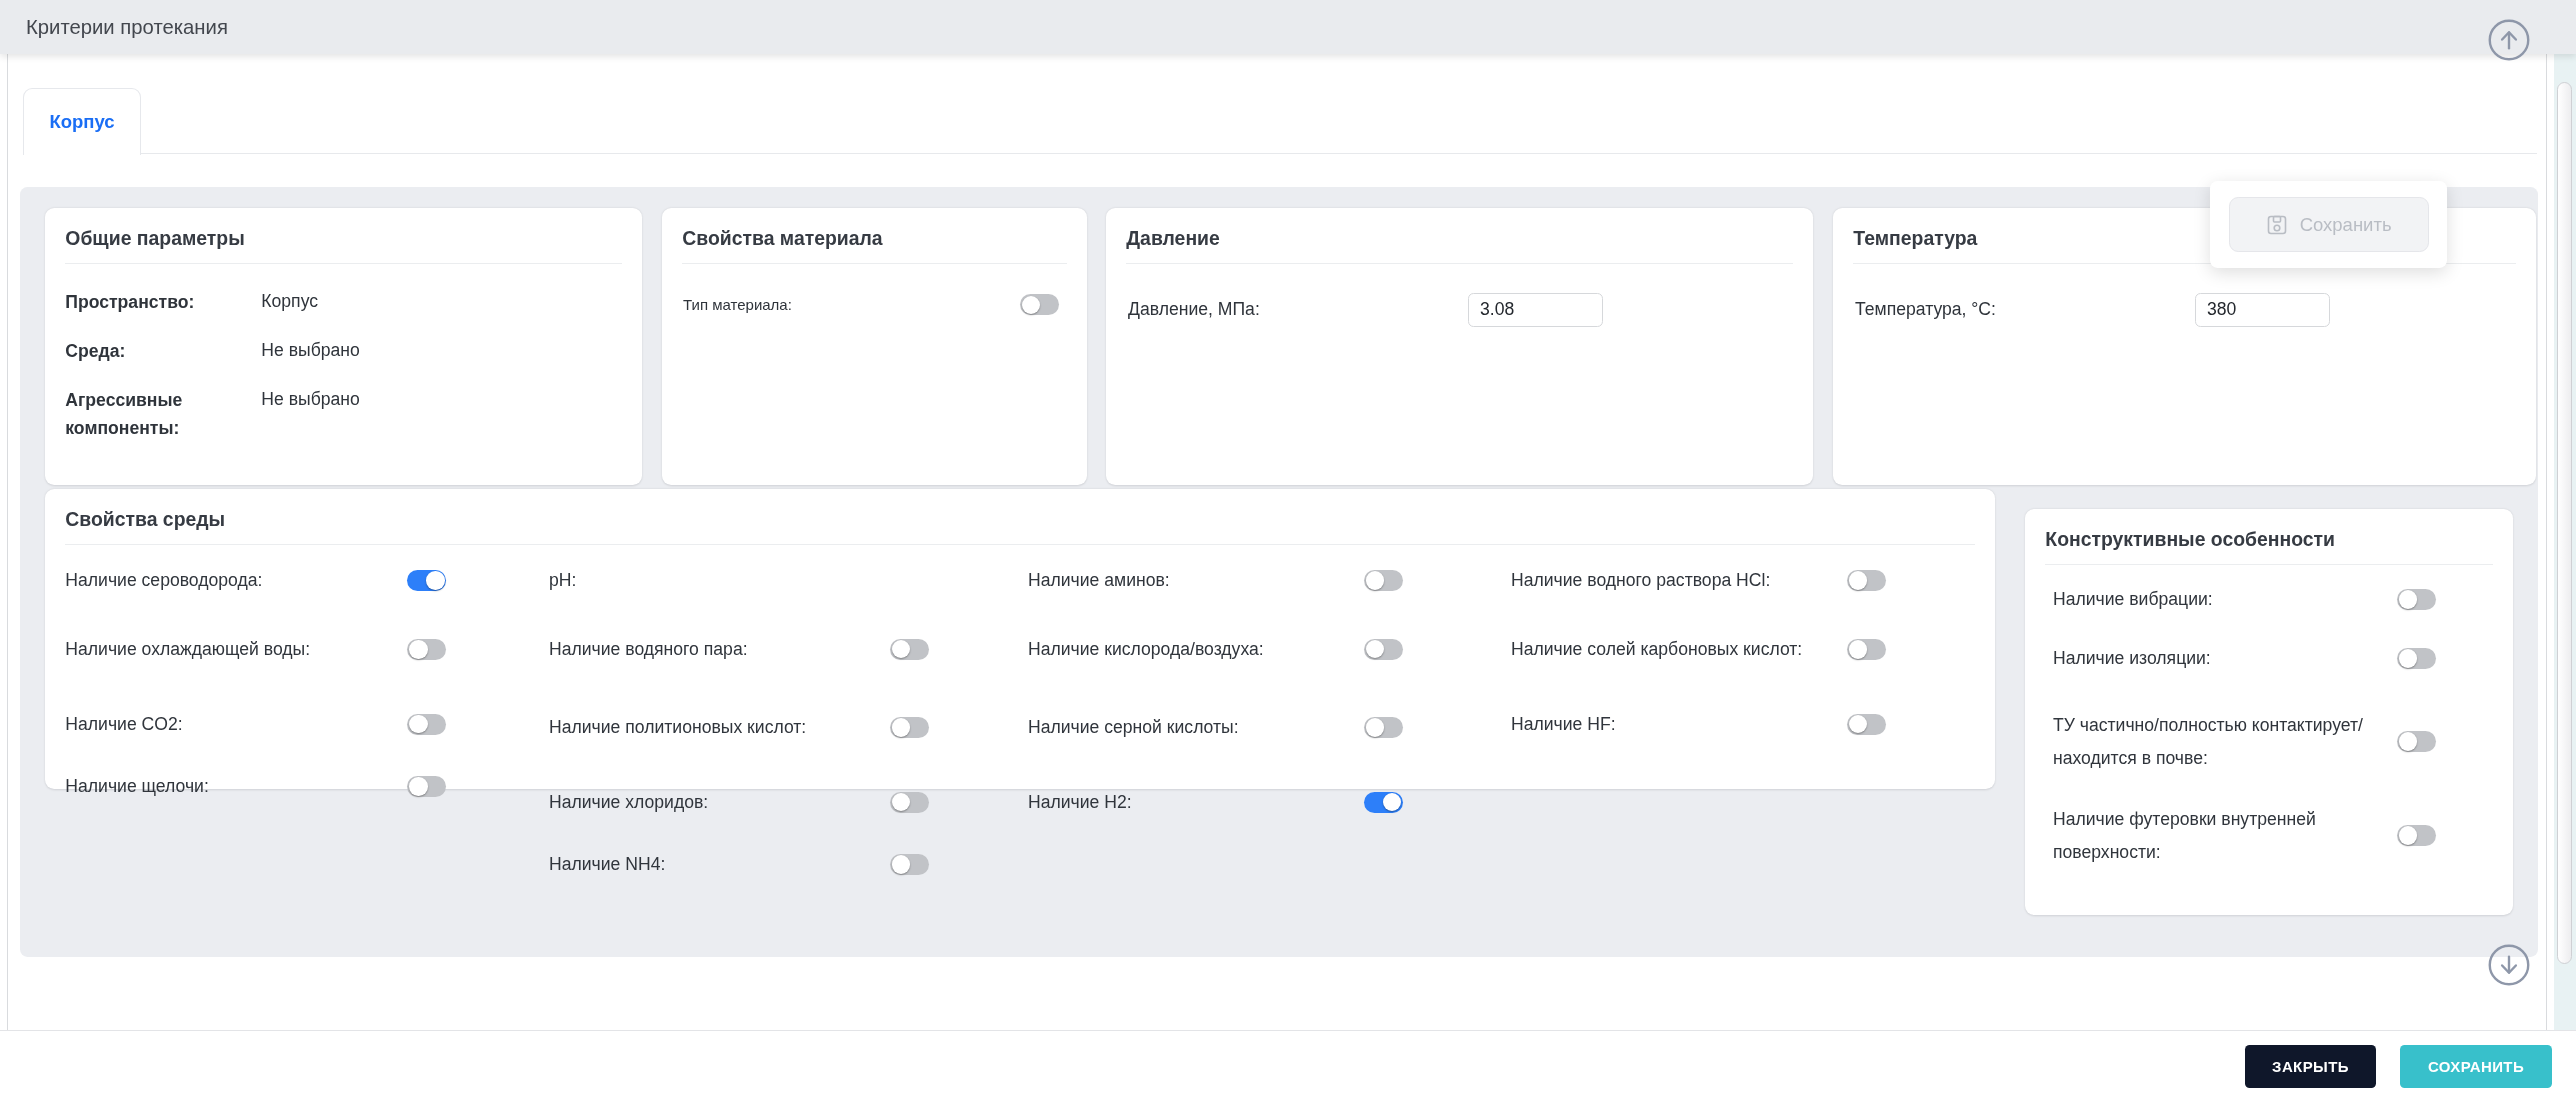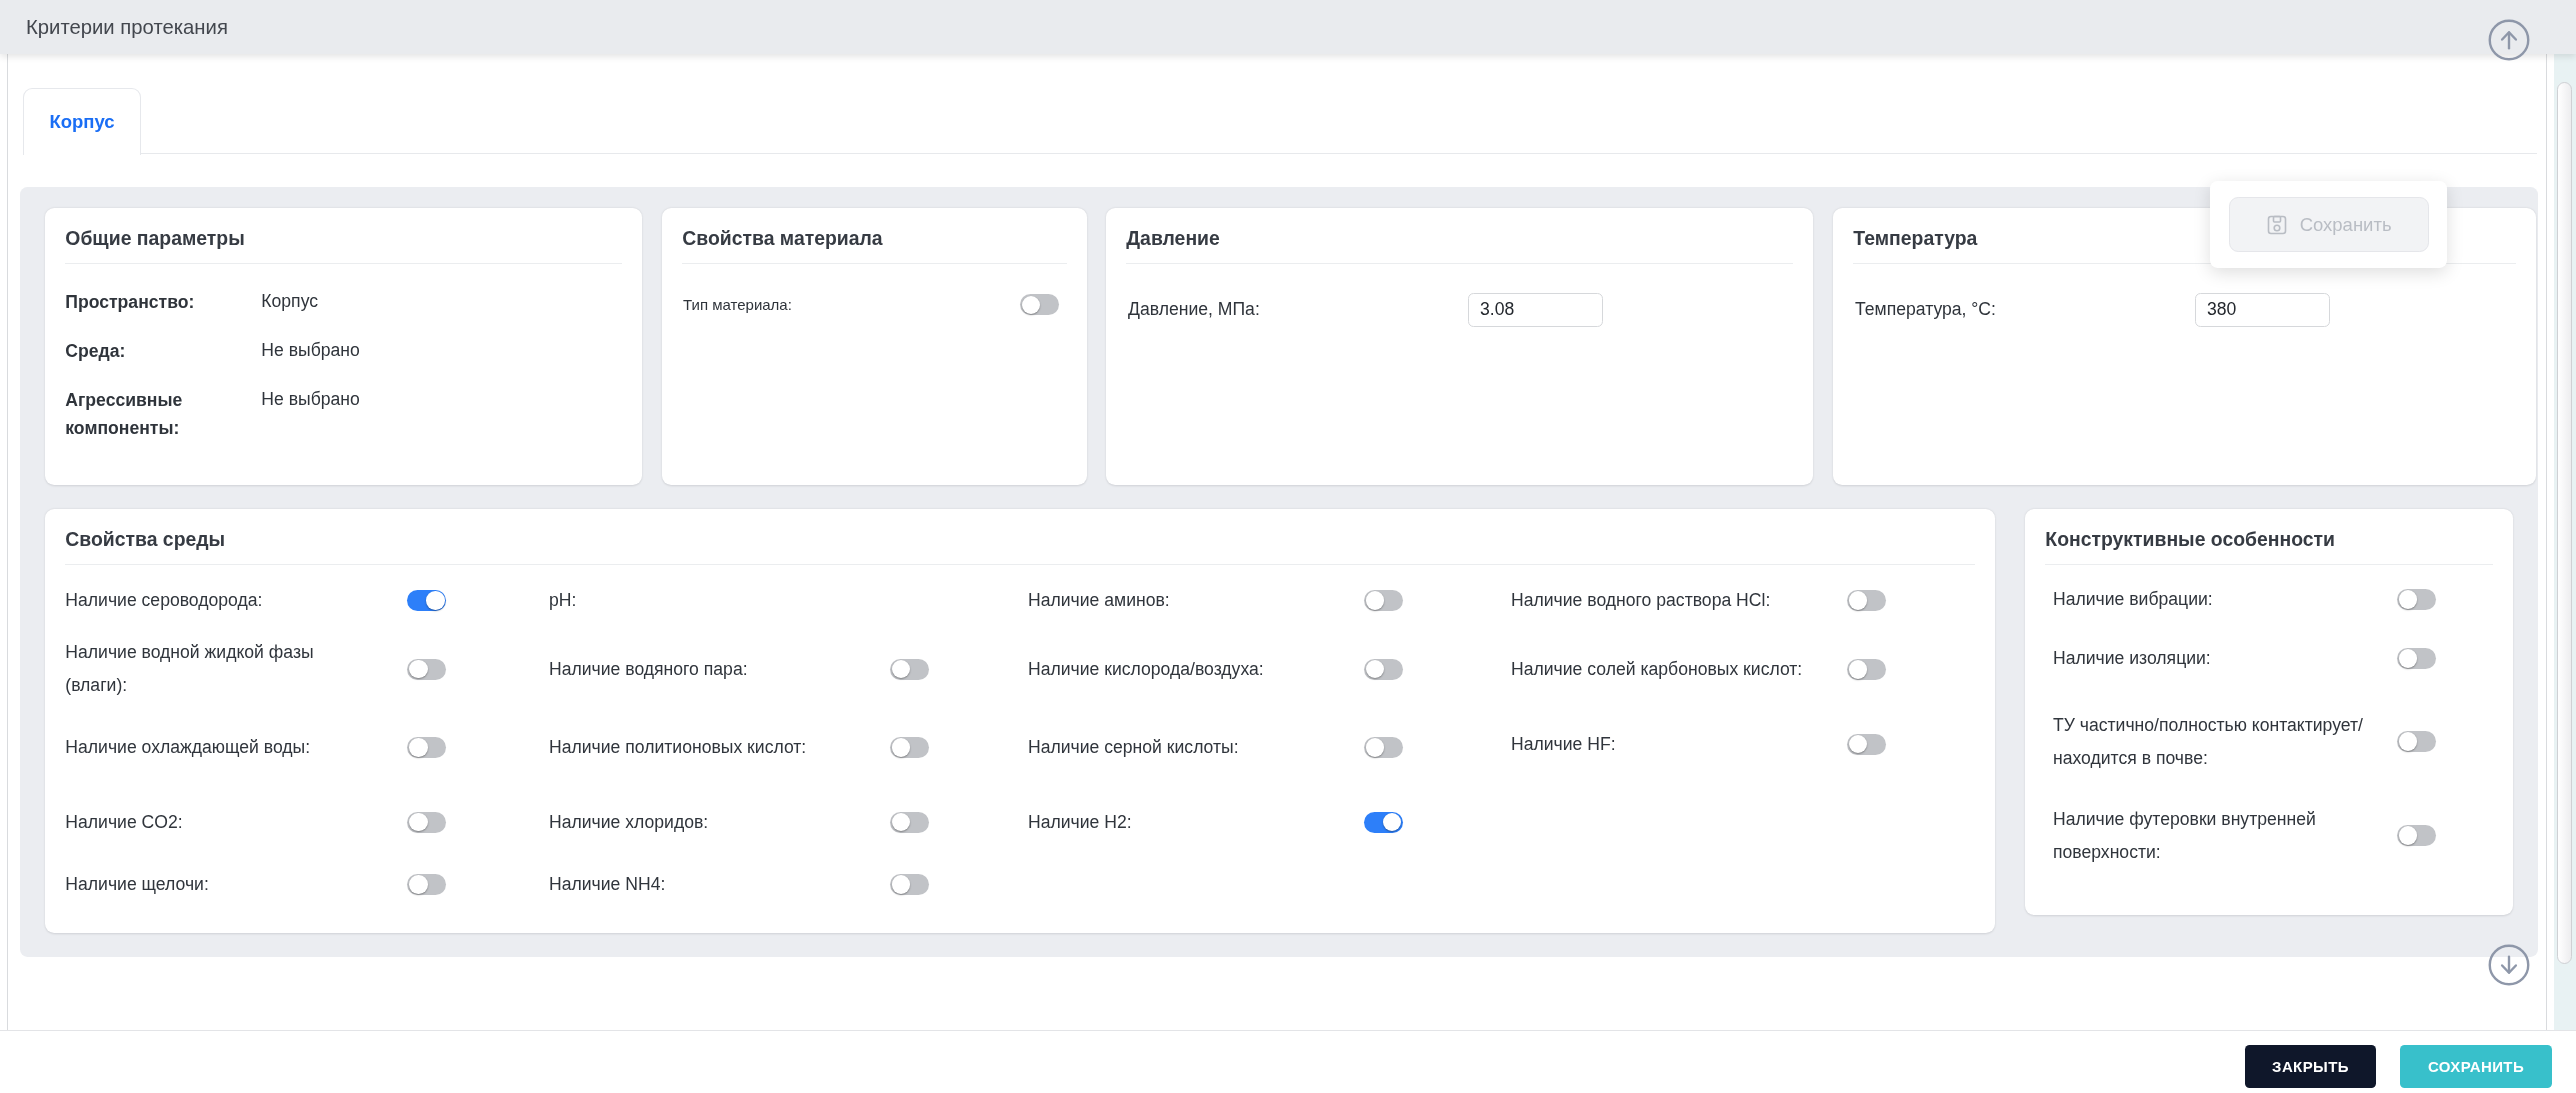--- a/index.html
+++ b/index.html
@@ -26,21 +26,21 @@
 
   
   .card{position:absolute;background:#fff;border-radius:9.2px;
         box-shadow:0 0.9px 2.8px rgba(20,24,31,.08),0 0.9px 1.8px rgba(20,24,31,.05);}
   .ct{margin:0;padding:17.6px 22px 12px 20.3px;font-size:19.4px;font-weight:600;color:#363b43;line-height:1.3;}
   .cdiv{height:0.9px;background:#ebedef;margin:0 20.3px;}
   #card-general{left:45px;top:208px;width:597px;height:277px;}
   #card-material{left:662px;top:208px;width:425px;height:277px;}
   #card-pressure{left:1106px;top:208px;width:707px;height:277px;}
   #card-temp{left:1833px;top:208px;width:703px;height:277px;}
-  #card-env{left:45px;top:509px;width:1950px;height:424px;}
+  #card-env{left:45px;top:489px;width:1950px;height:300px;}
   #card-design{left:2025px;top:509px;width:488px;height:406px;}
 
   
   .grows{padding:25px 22px 0 20.3px;}
   .grow{display:flex;align-items:flex-start;margin-bottom:22px;}
   .glabel{width:196px;font-weight:700;font-size:17.6px;line-height:1.55;color:#2f343b;}
   .gval{font-size:17.6px;color:#2f343b;line-height:1.45;}
 
   
   .mrow{display:flex;justify-content:space-between;align-items:center;margin:30.5px 28px 0 21px;font-size:15px;}
@@ -162,26 +162,20 @@
   </div>
 
   <div id="card-env" class="card">
     <h2 class="ct">Свойства среды</h2>
     <div class="cdiv"></div>
 
     <div id="envc0" class="env-col">
       <div class="erow h1">
         <span class="lbl">Наличие сероводорода:</span>
         <span class="switch on">
-            <span class="knob"></span>
-          </span>
-      </div>
-      <div class="erow h2">
-        <span class="lbl">Наличие водной жидкой фазы (влаги):</span>
-        <span class="switch">
             <span class="knob"></span>
           </span>
       </div>
       <div class="erow h3">
         <span class="lbl">Наличие охлаждающей воды:</span>
         <span class="switch">
             <span class="knob"></span>
           </span>
       </div>
       <div class="erow h4">

